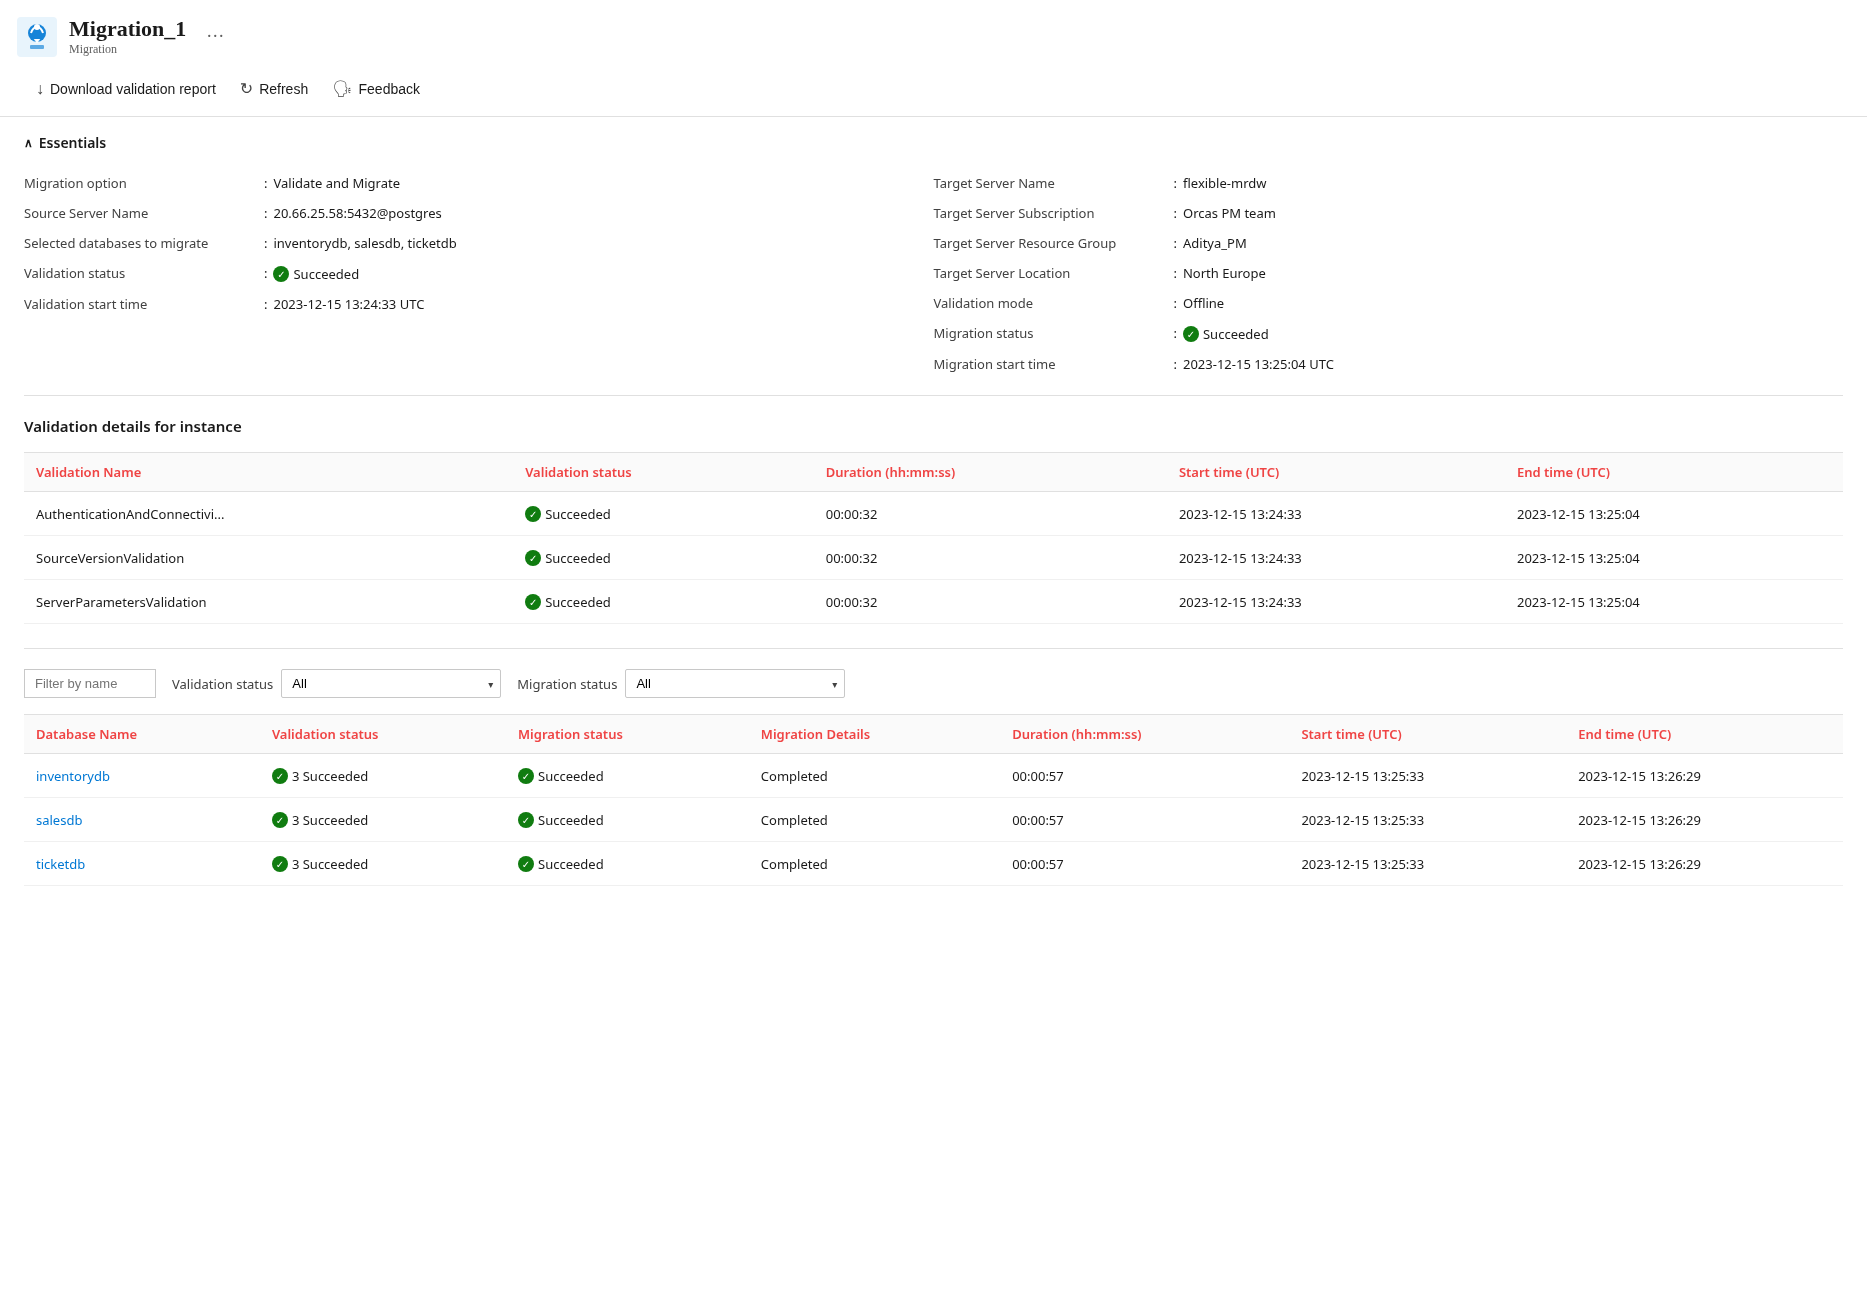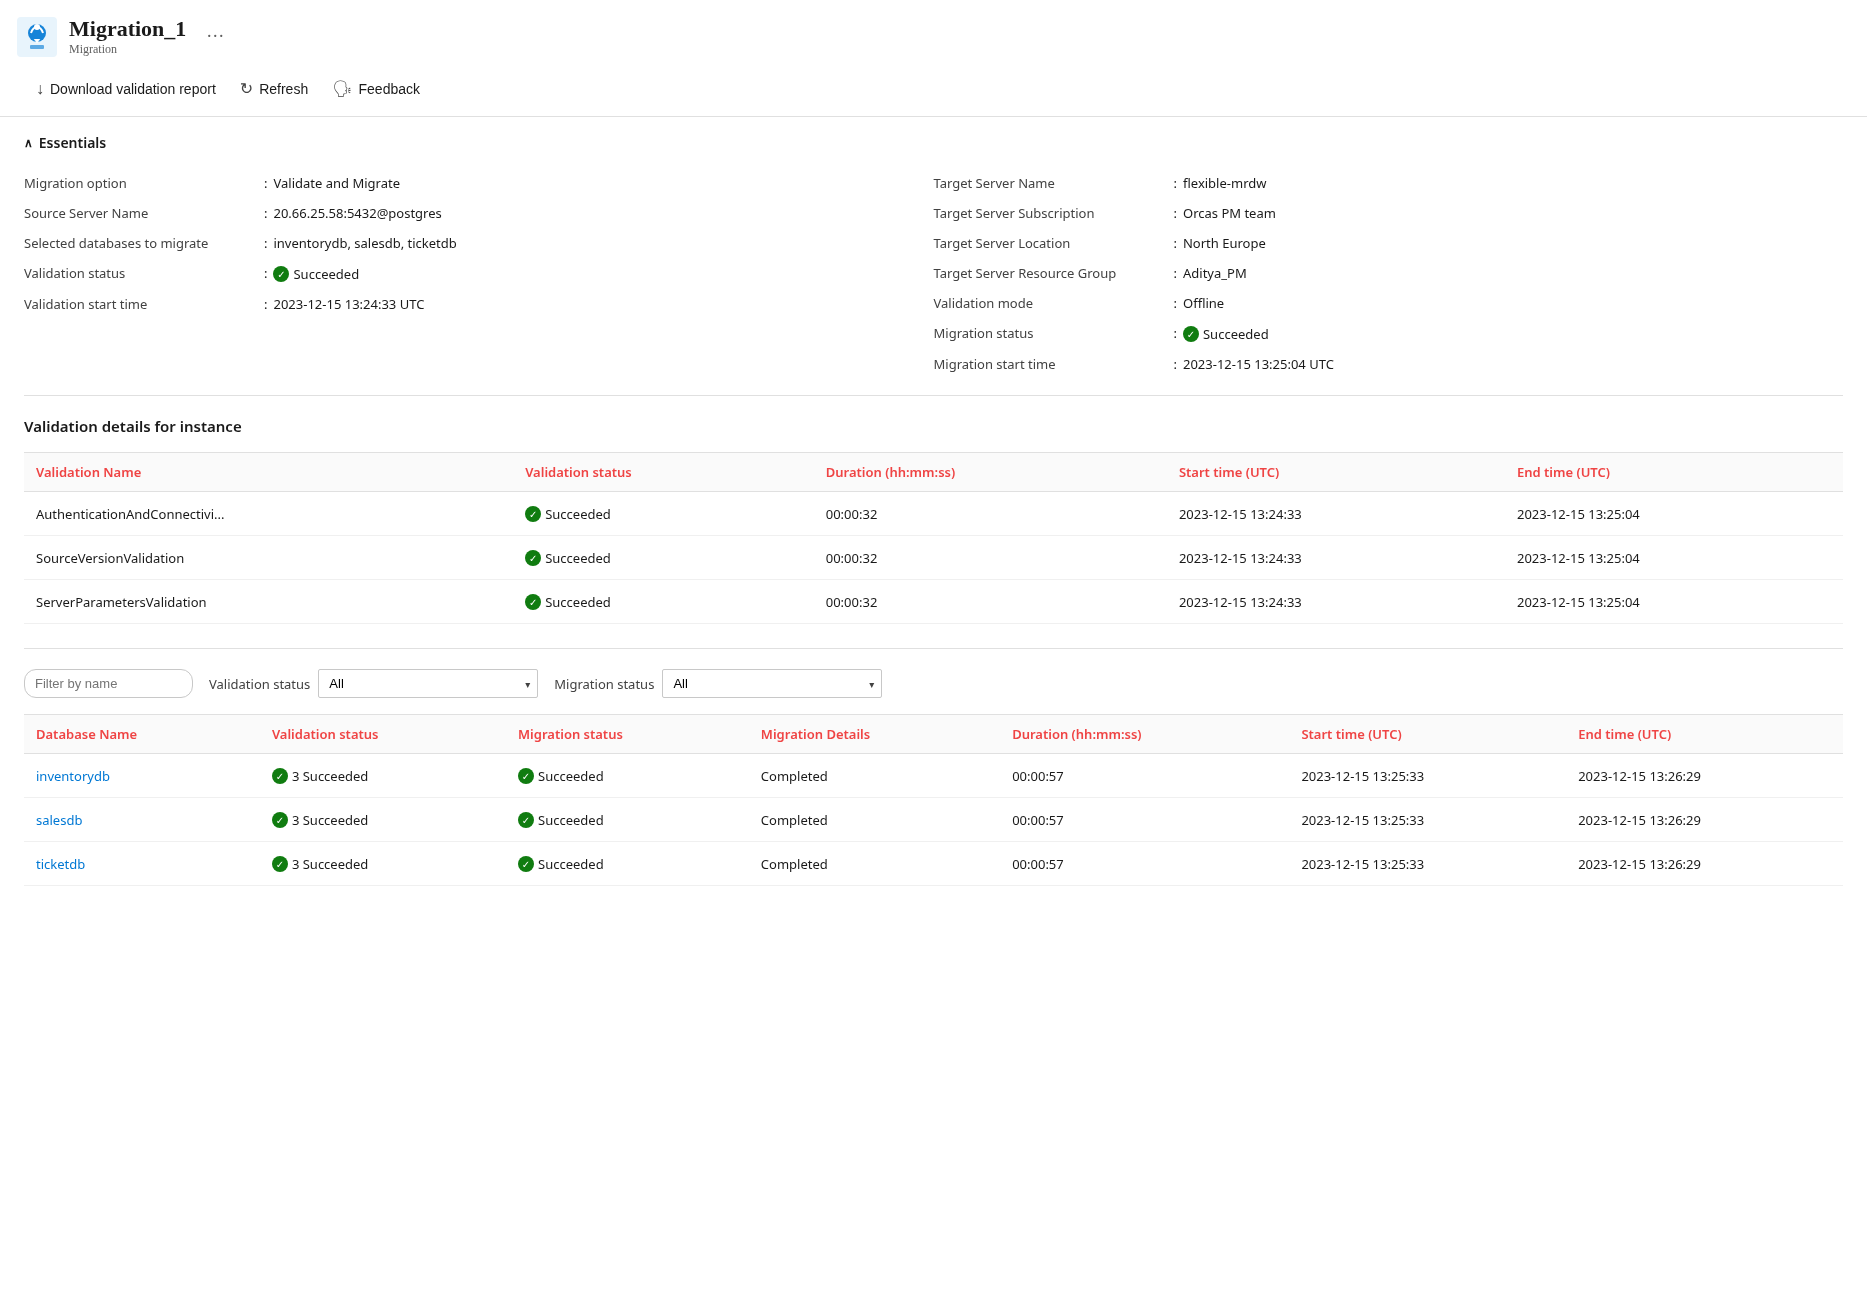--- a/index.html
+++ b/index.html
@@ -176,25 +176,25 @@
     
     .filters-row {
       display: flex;
       align-items: center;
       gap: 16px;
       margin-bottom: 16px;
       flex-wrap: wrap;
     }
     .filter-input {
       border: 1px solid #c8c8c8;
-      border-radius: 12px;
+      border-radius: 0;
       padding: 6px 10px;
       font-size: 13px;
       color: #a0a0a0;
-      width: 169px;
+      width: 132px;
       outline: none;
     }
     .filter-group {
       display: flex;
       align-items: center;
       gap: 8px;
     }
     .filter-label {
       font-size: 13px;
       color: #424242;
@@ -296,26 +296,26 @@
     <div class="essentials-right" id="essentials-right">
         <div class="essentials-row">
       <span class="essentials-label">Target Server Name</span>
       <span class="essentials-value"><span class="colon">:</span><span>flexible-mrdw</span></span>
     </div>
         <div class="essentials-row">
       <span class="essentials-label">Target Server Subscription</span>
       <span class="essentials-value"><span class="colon">:</span><span>Orcas PM team</span></span>
     </div>
         <div class="essentials-row">
+      <span class="essentials-label">Target Server Resource Group</span>
+      <span class="essentials-value"><span class="colon">:</span><span>Aditya_PM</span></span>
+    </div>
+        <div class="essentials-row">
       <span class="essentials-label">Target Server Location</span>
       <span class="essentials-value"><span class="colon">:</span><span>North Europe</span></span>
-    </div>
-        <div class="essentials-row">
-      <span class="essentials-label">Target Server Resource Group</span>
-      <span class="essentials-value"><span class="colon">:</span><span>Aditya_PM</span></span>
     </div>
         <div class="essentials-row">
       <span class="essentials-label">Validation mode</span>
       <span class="essentials-value"><span class="colon">:</span><span>Offline</span></span>
     </div>
         <div class="essentials-row">
       <span class="essentials-label">Migration status</span>
       <span class="essentials-value"><span class="colon">:</span><span class="succeeded-badge"><span class="check-circle">✓</span> Succeeded</span></span>
     </div>
         <div class="essentials-row">

